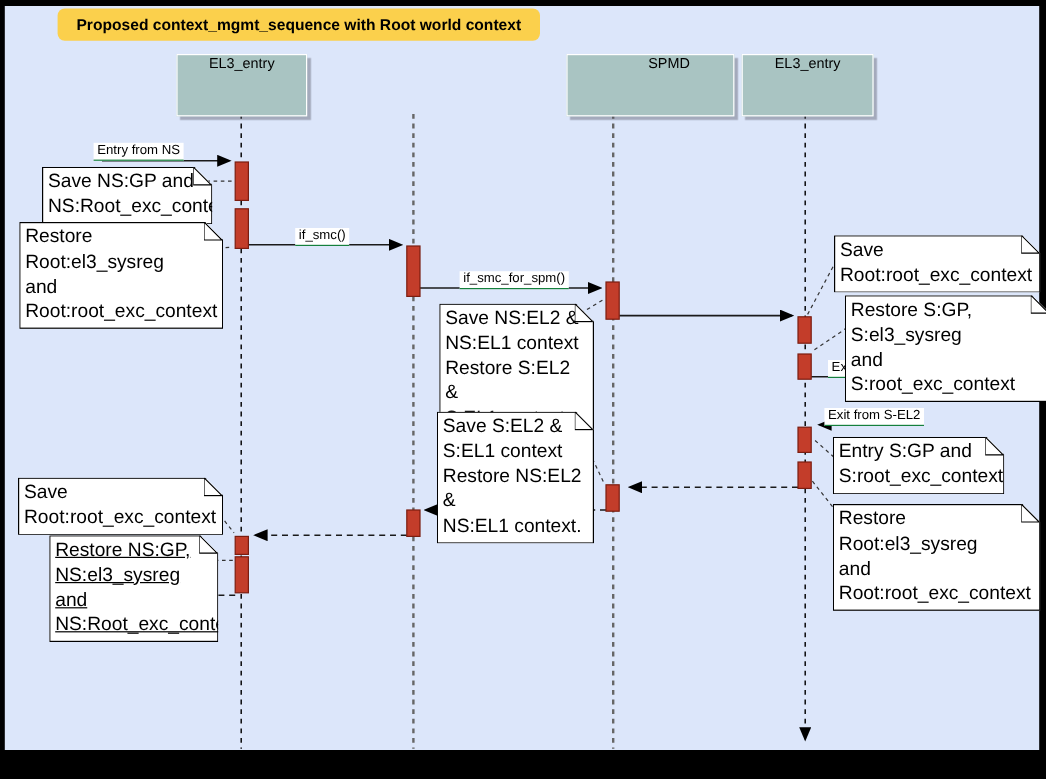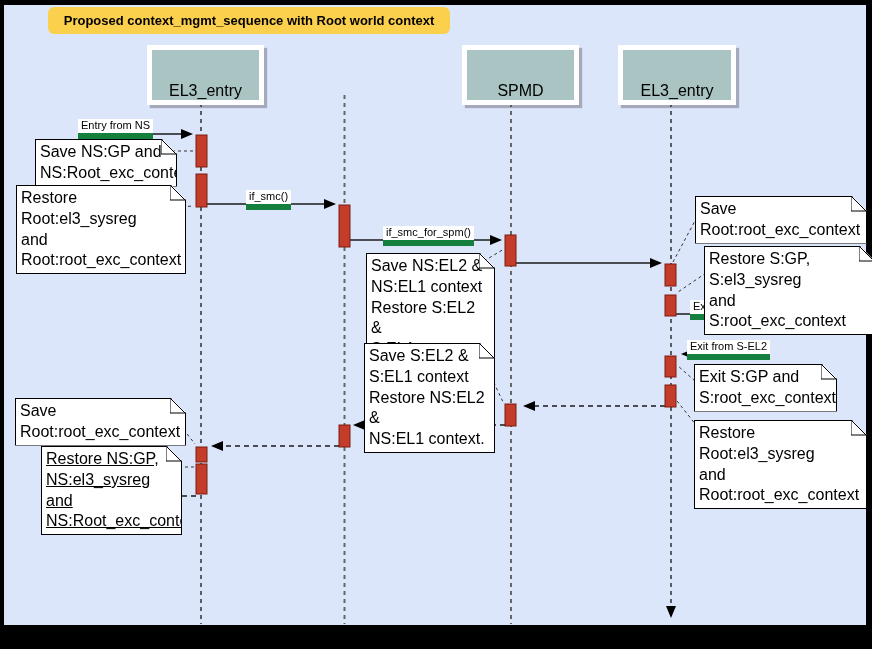--- a/index.html
+++ b/index.html
@@ -5,25 +5,25 @@
   html,body { margin:0; padding:0; background:#222; }
   .frame { position:relative; width:872px; height:649px; background:#000;
            font-family:"Liberation Sans",sans-serif; overflow:hidden; }
   .paper { position:absolute; left:4px; top:5px; width:862px; height:620px; background:#dce6fa; }
   .svg-layer { position:absolute; left:0; top:0; }
   .title { position:absolute; left:48px; top:7px; width:402px; height:27px;
            background:#fbd04c; border-radius:6px; color:#000;
            font-weight:bold; font-size:13px;
            display:flex; align-items:center; justify-content:center; }
   .head { position:absolute; top:45px; height:50px; background:#a9c4c2;
-          border:5px solid #ffffff; box-shadow:3px 3px 1px rgba(80,80,95,.4);
-          display:flex; align-items:flex-end; justify-content:center;
-          font-size:16px; color:#000; }
+          border:1px solid #ffffff; box-shadow:3px 3px 1px rgba(80,80,95,.4);
+          display:flex; align-items:flex-start; justify-content:center;
+          font-size:12px; color:#000; }
   .msg-label { position:absolute; background:#fff; color:#000; font-size:11px;
-               line-height:13px; padding:0 3px 1px 3px; border-bottom:6px solid #15803d;
+               line-height:13px; padding:0 3px 1px 3px; border-bottom:1px solid #15803d;
                white-space:nowrap; }
   .note { position:absolute; background:#fff; border:1px solid #000; color:#000;
           font-size:16px; line-height:1.3; padding:2px 4px;
           clip-path: polygon(0 0, calc(100% - 15px) 0, 100% 15px, 100% 100%, 0 100%); }
   .note .txt { white-space:pre-line; }
   .fold { position:absolute; top:-1px; right:-1px; }
 </style>
 </head>
 <body>
 
@@ -85,21 +85,21 @@
       <rect x="665" y="356" width="11" height="21"></rect>
       <rect x="665" y="385" width="11" height="22"></rect>
     </g>
   </svg>
 
   <div class="title">Proposed context_mgmt_sequence with Root world context</div>
 
   <div class="head" style="left:147px;width:107px;">
     <span>EL3_entry</span>
   </div>
-  <div class="head" style="left:462px;width:107px;">
+  <div class="head" style="left:472px;width:107px;padding-left:31px;">
     <span>SPMD</span>
   </div>
   <div class="head" style="left:618px;width:108px;">
     <span>EL3_entry</span>
   </div>
 
   <div class="msg-label" style="left:78px;top:119px;">Entry from NS</div>
   <div class="msg-label" style="left:246px;top:190px;">if_smc()</div>
   <div class="msg-label" style="left:383px;top:226px;">if_smc_for_spm()</div>
   <div class="msg-label" style="left:690px;top:300px;">Exit to S-EL2</div>
@@ -136,21 +136,21 @@
       </svg>
   </div>
   <div class="note" style="left:704px;top:246px;width:161px;min-height:44px;">
     <div class="txt">Restore S:GP, S:el3_sysreg
 and S:root_exc_context</div>
     <svg class="fold" width="16" height="16">
         <path d="M0 0 L15 15 M0 0 L0 15 L15 15" fill="#fff" stroke="#000" stroke-width="1"></path>
       </svg>
   </div>
   <div class="note" style="left:694px;top:364px;width:133px;min-height:34px;">
-    <div class="txt">Exit S:GP and
+    <div class="txt">Entry S:GP and
 S:root_exc_context</div>
     <svg class="fold" width="16" height="16">
         <path d="M0 0 L15 15 M0 0 L0 15 L15 15" fill="#fff" stroke="#000" stroke-width="1"></path>
       </svg>
   </div>
   <div class="note" style="left:694px;top:420px;width:163px;min-height:47px;">
     <div class="txt">Restore Root:el3_sysreg
 and
 Root:root_exc_context</div>
     <svg class="fold" width="16" height="16">

